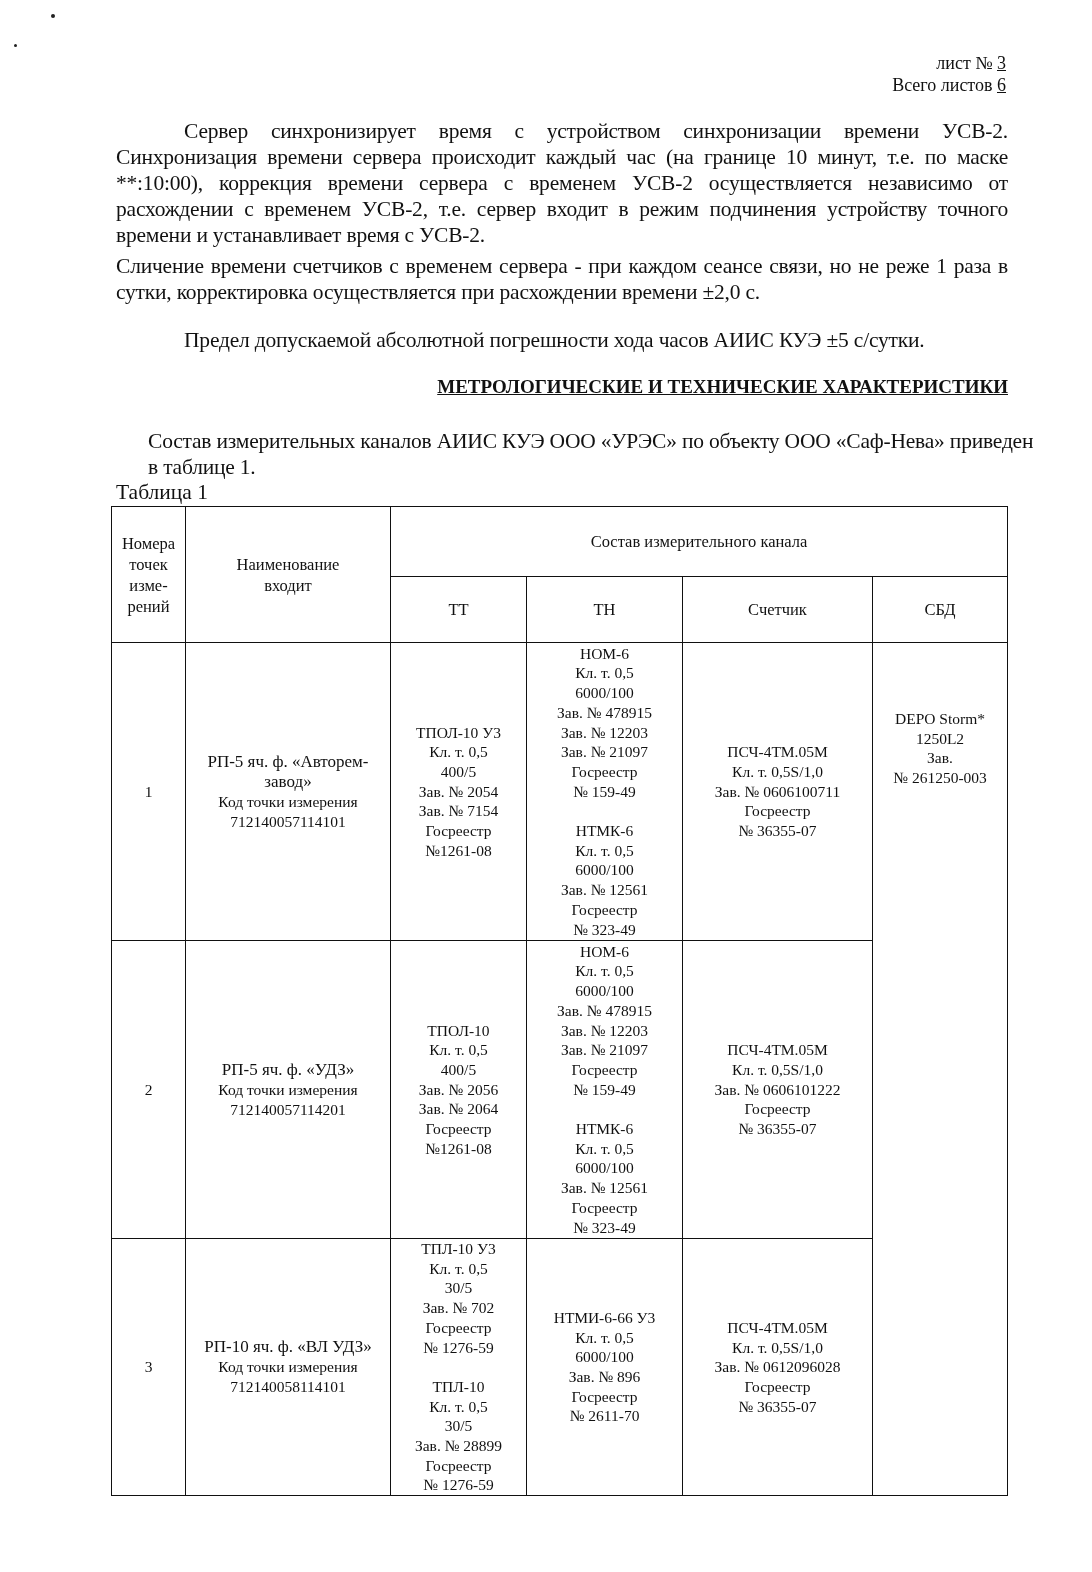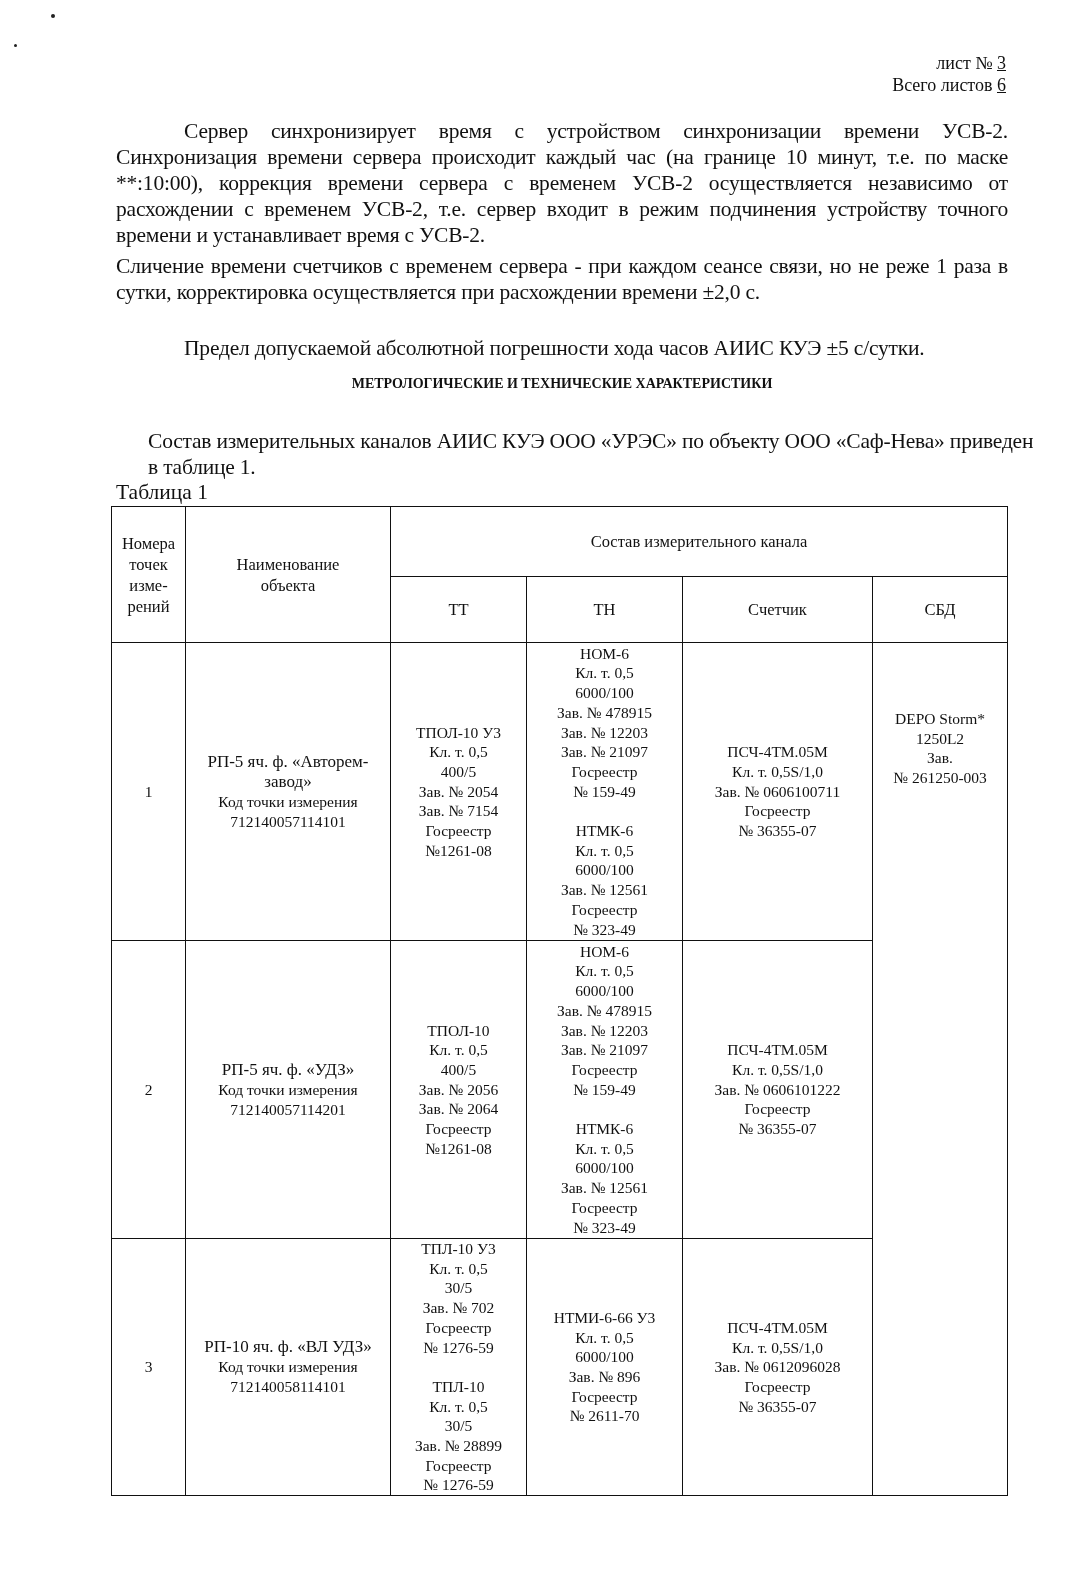--- a/index.html
+++ b/index.html
@@ -3,21 +3,21 @@
 <meta charset="utf-8">
 <style>
   html, body { margin: 0; padding: 0; background: #ffffff; }
   body { width: 1092px; height: 1572px; position: relative; overflow: hidden;
          font-family: "Liberation Serif", "DejaVu Serif", serif; color: #111; }
   .speck { position: absolute; background: #222; border-radius: 50%; }
   .sheet-info { position: absolute; right: 86px; top: 52px; text-align: right; font-size: 18px; line-height: 22px; margin-left: 20px; }
   .sheet-info u { text-decoration: underline; }
   .para { position: absolute; left: 116px; width: 892px; font-size: 21.5px; line-height: 26px; text-align: justify; letter-spacing: -0.2px; }
   .para .ind { display: inline-block; width: 68px; }
-  .heading { position: absolute; left: 116px; width: 892px; top: 376px; text-align: center; font-weight: bold; font-size: 14px; letter-spacing: 0px; }
+  .heading { position: absolute; left: 116px; width: 892px; top: 376px; text-align: right; font-weight: bold; font-size: 19px; letter-spacing: 0px; text-decoration: underline; }
   .caption { position: absolute; left: 116px; top: 480px; font-size: 21.5px; }
   table.meas { position: absolute; left: 111px; top: 506px; width: 896px; border-collapse: collapse; table-layout: fixed; font-size: 15.5px; line-height: 19.7px; }
   table.meas td, table.meas th { border: 1.5px solid #111; text-align: center; vertical-align: middle; padding: 0 2px; font-weight: normal; }
   table.meas th { font-size: 16.5px; line-height: 21px; }
   .cell-lines div { white-space: nowrap; }
   .gap { height: 19.7px; }
   .name-main { font-size: 17px; line-height: 20px; }
 </style>
 </head>
 <body>
@@ -33,21 +33,21 @@
   <div>
     <span>Всего листов</span>
     <u>6</u>
   </div>
 </div>
 
 <div class="para" style="top:118px;"><span class="ind"></span><span>Сервер синхронизирует время с устройством синхронизации времени УСВ-2. Синхронизация времени сервера происходит каждый час (на границе 10 минут, т.е. по маске **:10:00), коррекция времени сервера с временем УСВ-2 осуществляется независимо от расхождении с временем УСВ-2, т.е. сервер входит в режим подчинения устройству точного времени и устанавливает время с УСВ-2.</span></div>
 
 <div class="para" style="top:253px;"><span>Сличение времени счетчиков с временем сервера - при каждом сеансе связи, но не реже 1 раза в сутки, корректировка осуществляется при расхождении времени ±2,0 с.</span></div>
 
-<div class="para" style="top:327px;margin-top:8px;"><span class="ind"></span><span>Предел допускаемой абсолютной погрешности хода часов АИИС КУЭ ±5 с/сутки.</span></div>
+<div class="para" style="top:327px;"><span class="ind"></span><span>Предел допускаемой абсолютной погрешности хода часов АИИС КУЭ ±5 с/сутки.</span></div>
 
 <div class="heading">МЕТРОЛОГИЧЕСКИЕ И ТЕХНИЧЕСКИЕ ХАРАКТЕРИСТИКИ</div>
 
 <div class="para" style="top:428px; text-align:left;margin-left:32px;">Состав измерительных каналов АИИС КУЭ ООО «УРЭС» по объекту ООО «Саф-Нева» приведен в таблице 1.</div>
 
 <div class="caption">Таблица 1</div>
 
 <table class="meas">
   <colgroup>
     <col style="width:74px">
@@ -60,21 +60,21 @@
   <thead>
     <tr style="height:70px;">
       <th rowspan="2" class="cell-lines">
         <div>Номера</div>
         <div>точек</div>
         <div>изме-</div>
         <div>рений</div>
       </th>
       <th rowspan="2" class="cell-lines">
         <div>Наименование</div>
-        <div>объекта</div>
+        <div>входит</div>
       </th>
       <th colspan="4">Состав измерительного канала</th>
     </tr>
     <tr style="height:66px;">
       <th>ТТ</th>
       <th>ТН</th>
       <th>Счетчик</th>
       <th>СБД</th>
     </tr>
   </thead>

